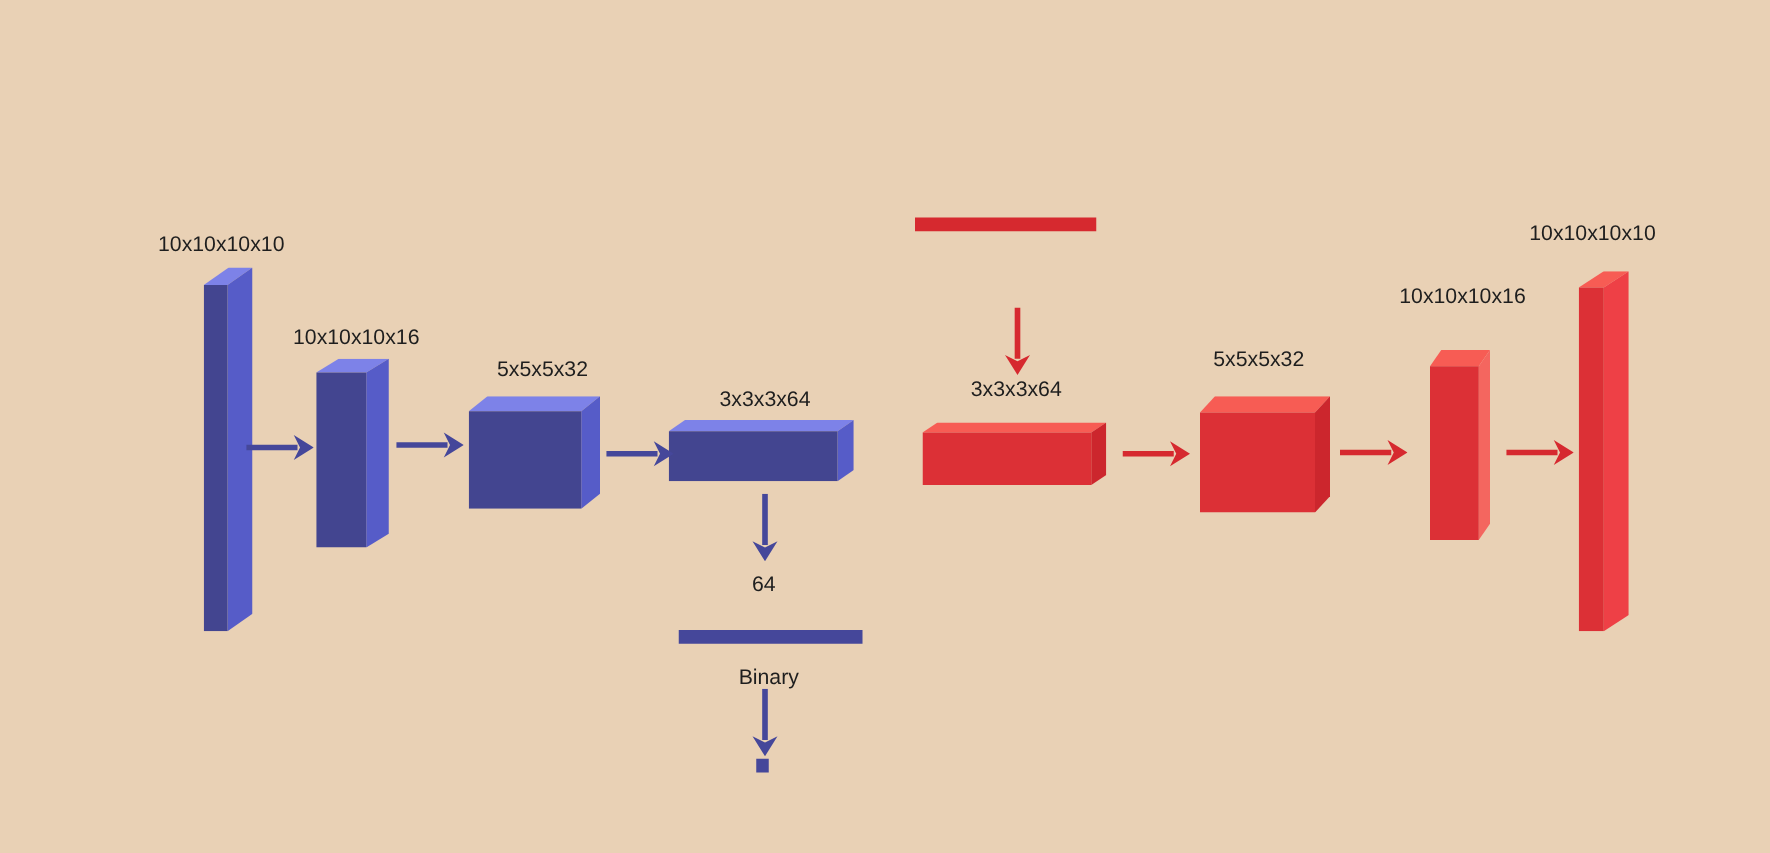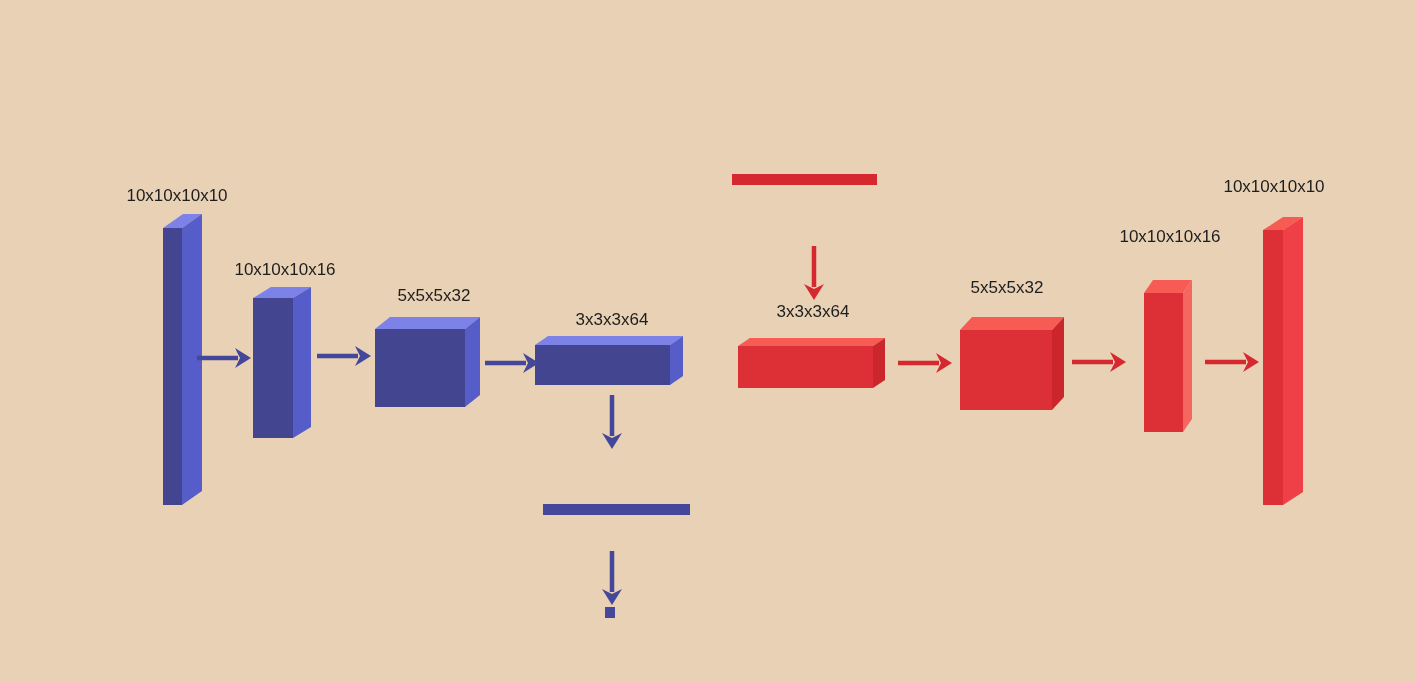--- a/index.html
+++ b/index.html
@@ -80,20 +80,22 @@
 </style>
 </head>
 <body>
 
 <div class="canvas">
 
   <div class="lbl l-enc1">10x10x10x10</div>
   <div class="lbl l-enc2">10x10x10x16</div>
   <div class="lbl l-enc3">5x5x5x32</div>
   <div class="lbl l-enc4">3x3x3x64</div>
+  <div class="lbl l-lat">64</div>
+  <div class="lbl l-bin">Binary</div>
 
   <div class="lbl l-dec1">3x3x3x64</div>
   <div class="lbl l-dec2">5x5x5x32</div>
   <div class="lbl l-dec3">10x10x10x16</div>
   <div class="lbl l-dec4">10x10x10x10</div>
 
   <svg class="box b-enc1" width="39" height="291">
     <polygon class="f-blue-top" points="0,14 19,14 39,0 20,0"></polygon>
     <polygon class="f-blue-side" points="19,14 39,0 39,277 19,291"></polygon>
     <polygon class="f-blue-front" points="0,14 19,14 19,291 0,291"></polygon>

